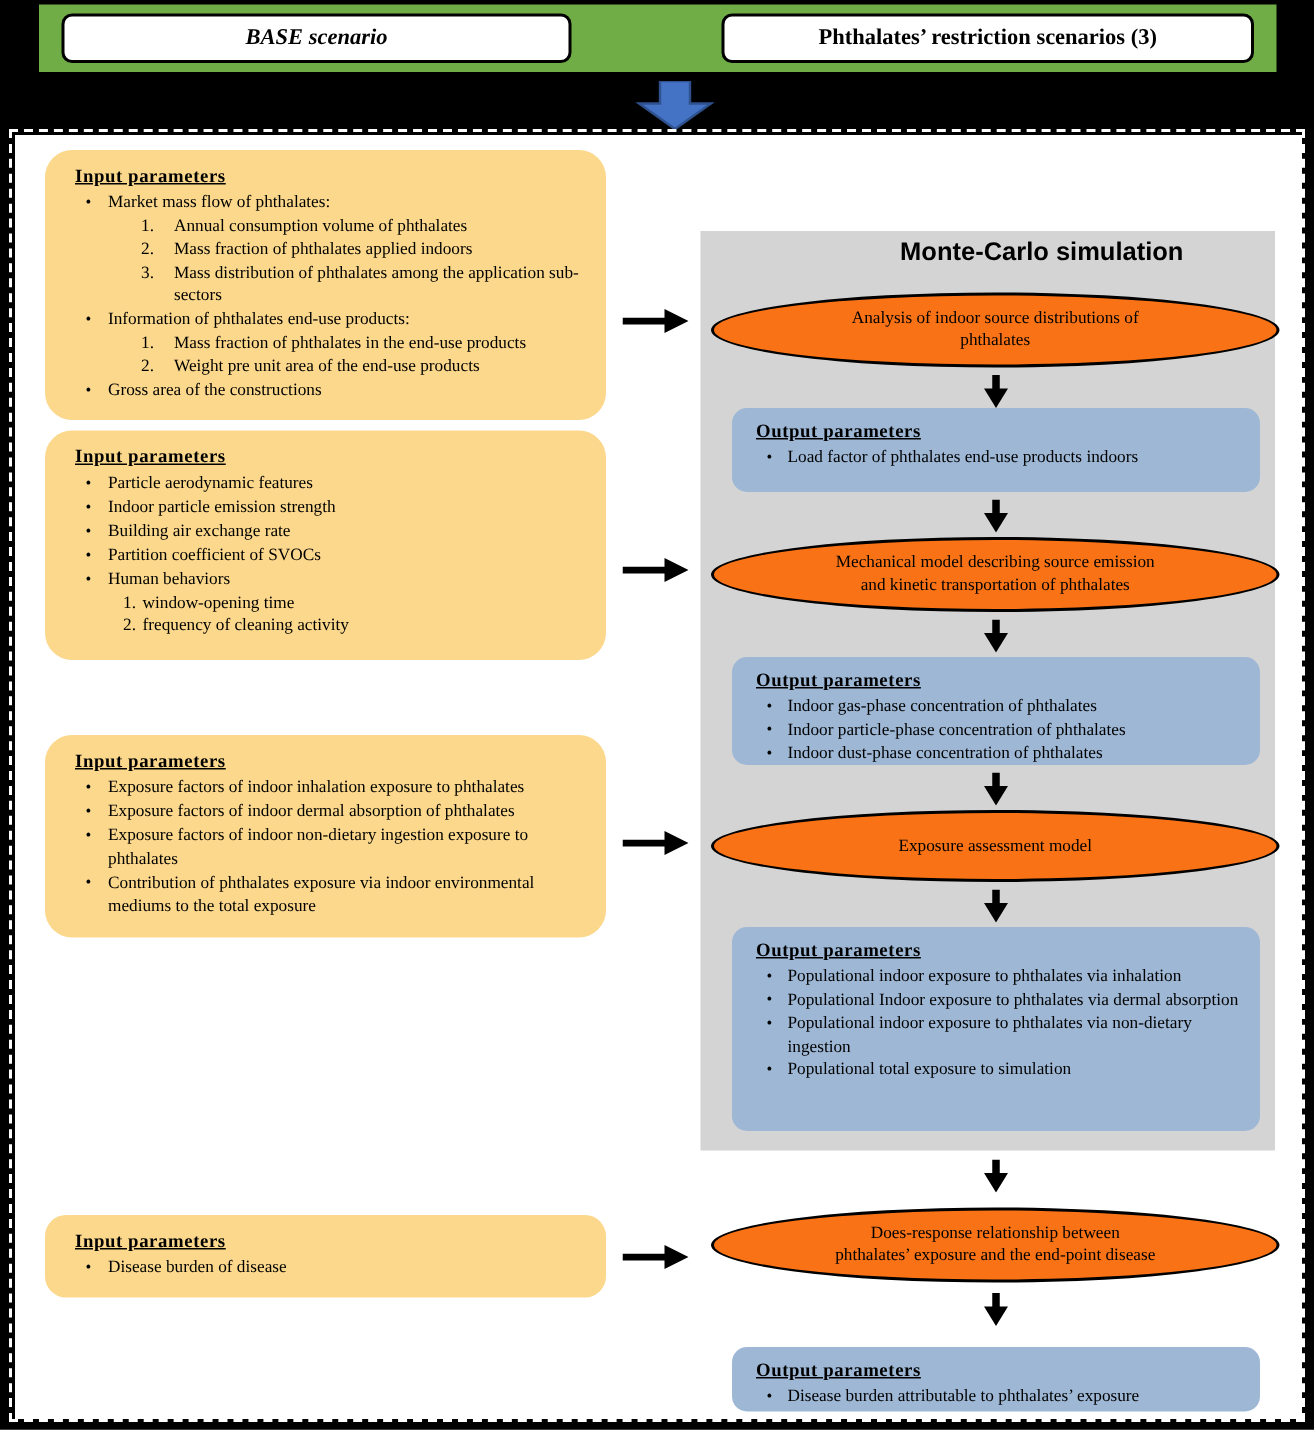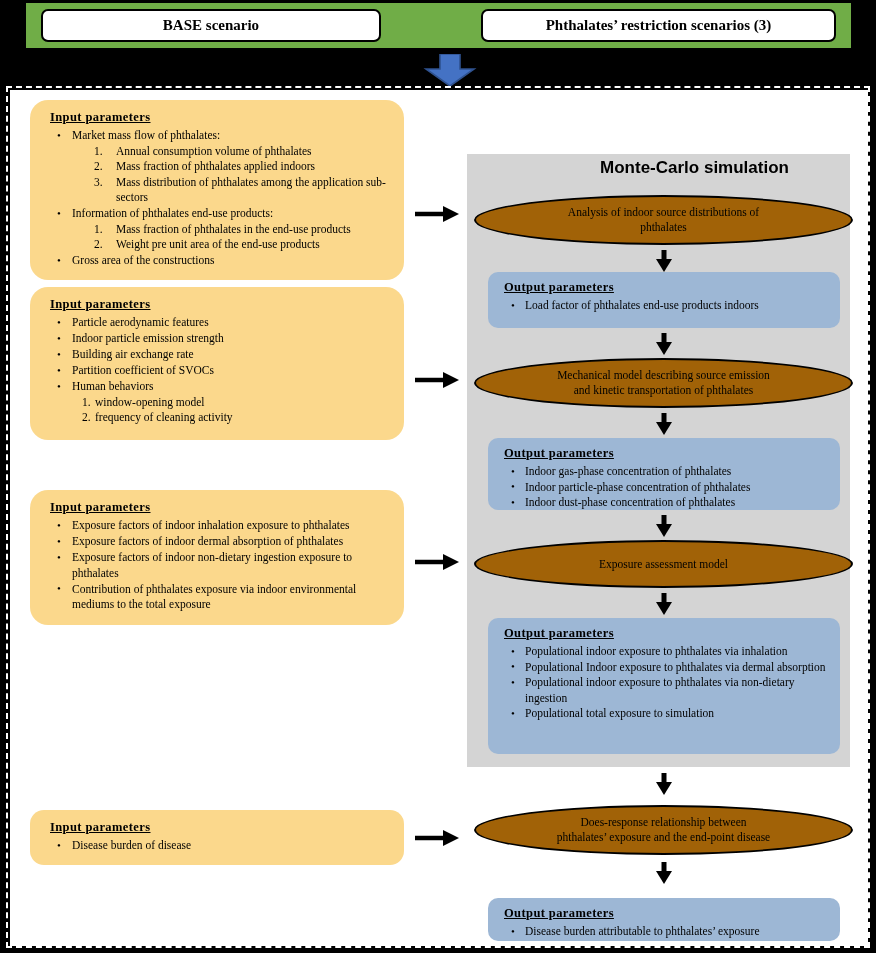--- a/index.html
+++ b/index.html
@@ -36,21 +36,21 @@
     border-radius: 7px;
     height: 33px;
     display: flex;
     align-items: center;
     justify-content: center;
     font-size: 15px;
     font-weight: bold;
     color: #000000;
     box-sizing: border-box;
   }
-  #scenario-base { width: 340px; }
+  #scenario-base { width: 340px; font-style: italic; }
   #scenario-restriction { width: 355px; }
 
   
   #main-arrow {
     position: absolute;
     left: 421px;
     top: 54px;
     width: 58px;
     height: 33px;
   }
@@ -176,21 +176,21 @@
     content: "\2022";
     position: absolute;
     left: 1px;
     top: -0.5px;
     font-size: 11px;
   }
 
   
   .ellipse {
     position: absolute;
-    background: #a16207;
+    background: #f97316;
     border: 2.3px solid #000000;
     border-radius: 50%;
     display: flex;
     align-items: center;
     justify-content: center;
     text-align: center;
     font-size: 11.5px;
     line-height: 15px;
     box-sizing: border-box;
   }
@@ -256,21 +256,21 @@
     <div class="input-box" style="left:20px; top:197px; width:374px; height:153px;">
       <span class="box-title">Input parameters</span>
       <ul class="lvl1">
         <li><span>Particle aerodynamic features</span></li>
         <li><span>Indoor particle emission strength</span></li>
         <li><span>Building air exchange rate</span></li>
         <li><span>Partition coefficient of SVOCs</span></li>
         <li>
           <span>Human behaviors</span>
           <ol class="lvl2 tight">
-            <li><span>window-opening model</span></li>
+            <li><span>window-opening time</span></li>
             <li><span>frequency of cleaning activity</span></li>
           </ol>
         </li>
       </ul>
     </div>
 
     <svg class="right-arrow" style="left:405px; top:280px;" viewBox="0 0 44 20">
       <path d="M0,10 L30,10" stroke="#000" stroke-width="4.5"></path>
       <polygon points="28,2 44,10 28,18" fill="#000"></polygon>
     </svg>

